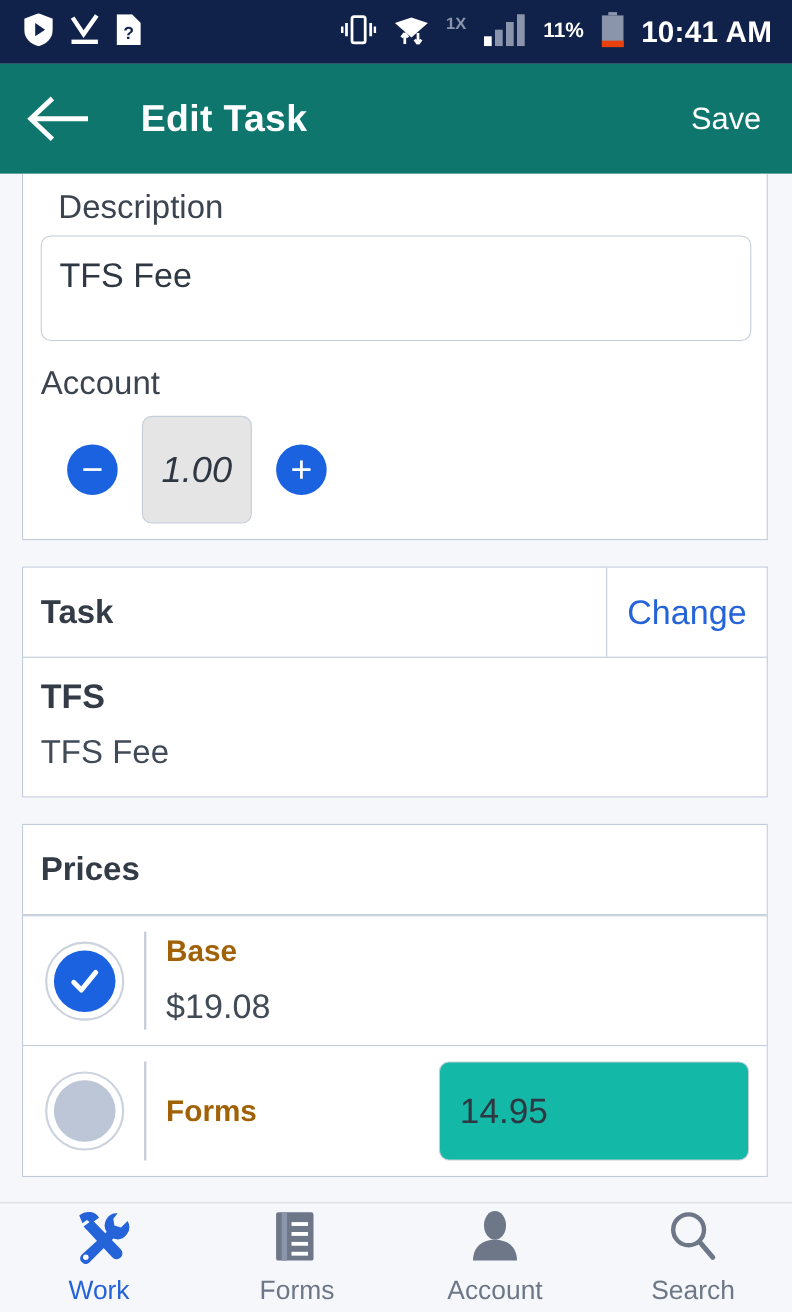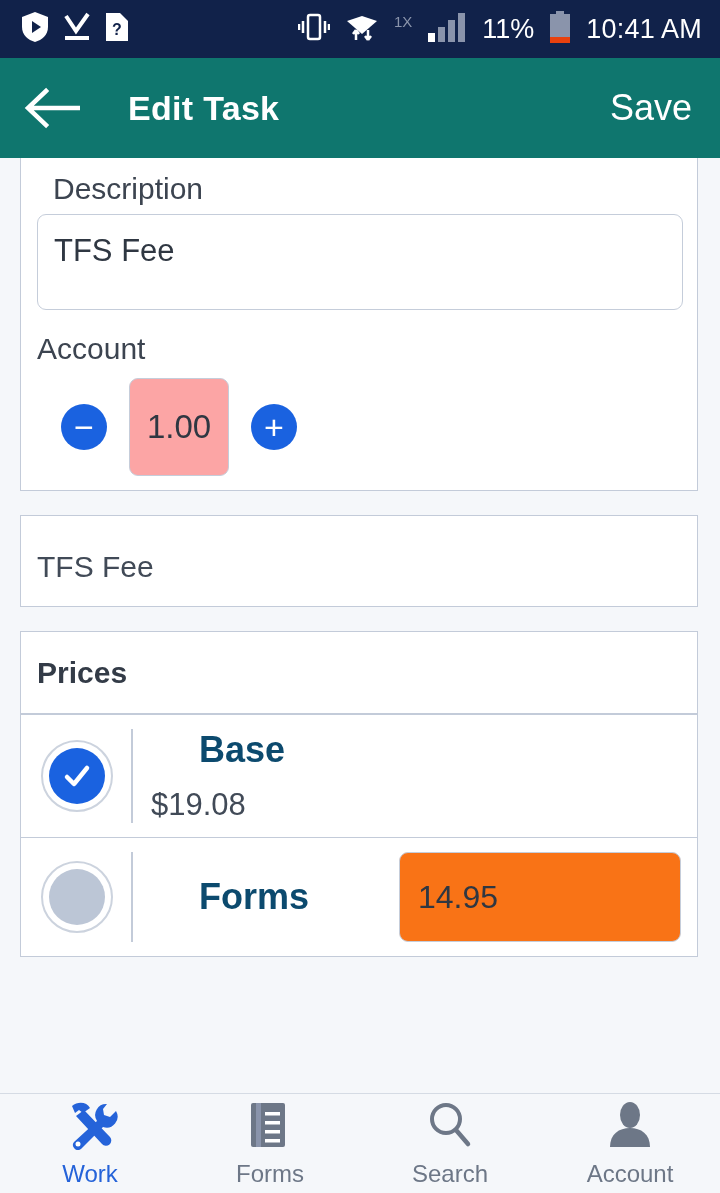--- a/index.html
+++ b/index.html
@@ -11,32 +11,32 @@
   }
   .phone { width: 720px; height: 1193px; position: relative; display: flex; flex-direction: column; background: #f5f7fa; }
 
   
   .statusbar {
     height: 58px; background: #11224a; flex: 0 0 58px;
     display: flex; align-items: center; padding: 0 12px;
     color: #ffffff;
   }
   .sb-left { display: flex; align-items: center; gap: 14px; margin-left: 10px; }
-  .sb-right { margin-left: auto; display: flex; align-items: center; gap: 16px; padding-right: 6px; }
+  .sb-right { margin-left: auto; display: flex; align-items: center; gap: 16px; padding-right: 6px; font-weight: bold; }
   .sb-time { font-size: 27px; letter-spacing: .2px; color:#fff; }
-  .sb-batt-pct { font-size: 27px; color:#fff; }
+  .sb-batt-pct { font-size: 19px; color:#fff; }
   .netlabel { font-size: 15px; color:#8a94ab; position: relative; top:-8px; }
 
   
   .appbar {
     height: 100px; flex: 0 0 100px; background: #0f766e;
     display: flex; align-items: center; padding: 0 24px; color: #fff;
   }
   .appbar-title { font-size: 34px; font-weight: bold; margin-left: 48px; letter-spacing: .3px; }
-  .appbar-save { margin-left: auto; font-size: 36px; color: #fff; padding: 8px 4px; }
+  .appbar-save { margin-left: auto; font-size: 28px; color: #fff; padding: 8px 4px; }
   .back-arrow { width: 56px; height: 40px; display:flex; align-items:center; }
 
   
   .content {
     flex: 1 1 auto; overflow: hidden; background: #f5f7fa;
     padding: 0 20px;
     display: flex; flex-direction: column;
   }
   .card {
     background: #ffffff; border: 1px solid #c3cbd9;
@@ -55,21 +55,21 @@
   }
   .qty-row { display: flex; align-items: center; gap: 22px; padding: 4px 0 14px 40px; }
   .circ-btn {
     width: 46px; height: 46px; border-radius: 50%; background: #1a62e0;
     display: flex; align-items: center; justify-content: center;
     color: #fff; font-size: 34px; line-height: 1; font-weight: 300;
   }
   .qty-input {
     width: 100px; height: 98px; border: 1px solid #c5cdda; border-radius: 9px;
     display: flex; align-items: center; justify-content: center;
-    font-size: 33px; color: #2f3742; background: #fca5a5;
+    font-size: 33px; color: #2f3742; background: #e5e5e5; font-style: italic;
   }
 
   
   .card-head {
     display: flex; align-items: stretch; border-bottom: 1px solid #c3cbd9; min-height: 82px;
   }
   .card-head-title {
     font-size: 30px; font-weight: bold; color: #333b47;
     display: flex; align-items: center; padding-left: 16px; flex: 1 1 auto;
   }
@@ -91,26 +91,26 @@
     display: flex; align-items: center; justify-content: center; flex: 0 0 72px;
     background: #fff;
   }
   .radio-inner-on {
     width: 56px; height: 56px; border-radius: 50%; background: #1a62e0;
     display: flex; align-items: center; justify-content: center;
   }
   .radio-inner-off { width: 56px; height: 56px; border-radius: 50%; background: #bcc6d6; }
   .price-sep { width: 2px; background: #c3cbd9; align-self: stretch; margin: 0 0 0 18px; }
   .price-texts { padding-left: 18px; flex: 1 1 auto; }
-  .price-name { font-size: 36px; font-weight: bold; color: #0c4a6e; margin-left: 48px; }
+  .price-name { font-size: 27px; font-weight: bold; color: #a16207; }
   .price-val { font-size: 31px; color: #414a57; margin-top: 16px; }
   .custom-input {
     width: 282px; height: 90px; border: 1px solid #c5cdda; border-radius: 9px;
     display: flex; align-items: center; padding-left: 18px;
-    font-size: 32px; color: #2f3742; background: #f97316; margin-left: auto;
+    font-size: 32px; color: #2f3742; background: #14b8a6; margin-left: auto;
   }
 
   
   .bottomnav {
     height: 100px; flex: 0 0 100px; background: #f5f7fa;
     border-top: 1px solid #d5dbe4;
     display: flex; align-items: center;
   }
   .navitem { flex: 1 1 0; display: flex; flex-direction: column; align-items: center; gap: 6px; }
   .navlabel { font-size: 24px; color: #6d7787; }
@@ -200,21 +200,26 @@
           <div class="circ-btn">−</div>
           <div class="qty-input">1.00</div>
           <div class="circ-btn">+</div>
         </div>
       </div>
     </div>
 
     <div class="gap"></div>
 
     <div class="card">
+      <div class="card-head">
+        <span class="card-head-title">Task</span>
+        <span class="card-head-action">Change</span>
+      </div>
       <div class="task-body">
+        <div class="task-code">TFS</div>
         <div class="task-desc">TFS Fee</div>
       </div>
     </div>
 
     <div class="gap"></div>
 
     <div class="card">
       <div class="card-head">
         <span class="card-head-title">Prices</span>
       </div>
@@ -272,31 +277,31 @@
           <rect x="21" y="30" width="15" height="3.5" fill="#fff"></rect>
           <rect x="21" y="39" width="15" height="3.5" fill="#fff"></rect>
         </svg>
       </span>
       <span class="navlabel">Forms</span>
     </div>
 
     <div class="navitem">
       <span>
         <svg width="52" height="50" viewBox="0 0 52 50">
+          <ellipse cx="26" cy="15" rx="10" ry="13" fill="#6d7787"></ellipse>
+          <path d="M6 47 c0 -13 9 -19 20 -19 c11 0 20 6 20 19 z" fill="#6d7787"></path>
+        </svg>
+      </span>
+      <span class="navlabel">Account</span>
+    </div>
+
+    <div class="navitem">
+      <span>
+        <svg width="52" height="50" viewBox="0 0 52 50">
           <circle cx="22" cy="19" r="14" stroke="#6d7787" stroke-width="4" fill="none"></circle>
           <path d="M32 30 L44 44" stroke="#6d7787" stroke-width="4.5" stroke-linecap="round"></path>
         </svg>
       </span>
       <span class="navlabel">Search</span>
     </div>
 
-    <div class="navitem">
-      <span>
-        <svg width="52" height="50" viewBox="0 0 52 50">
-          <ellipse cx="26" cy="15" rx="10" ry="13" fill="#6d7787"></ellipse>
-          <path d="M6 47 c0 -13 9 -19 20 -19 c11 0 20 6 20 19 z" fill="#6d7787"></path>
-        </svg>
-      </span>
-      <span class="navlabel">Account</span>
-    </div>
-
   </div>
 </div>
 
 </body></html>

